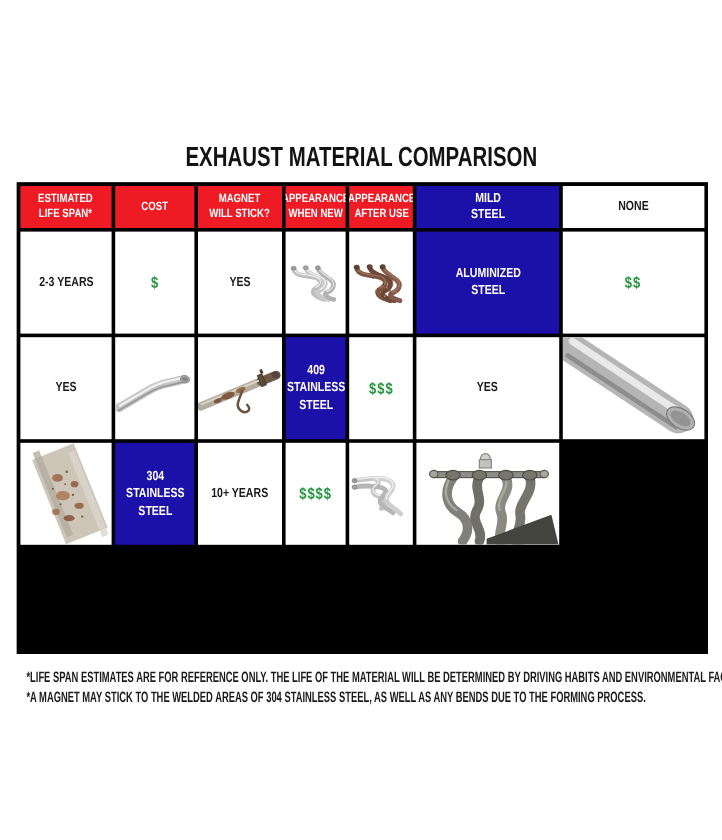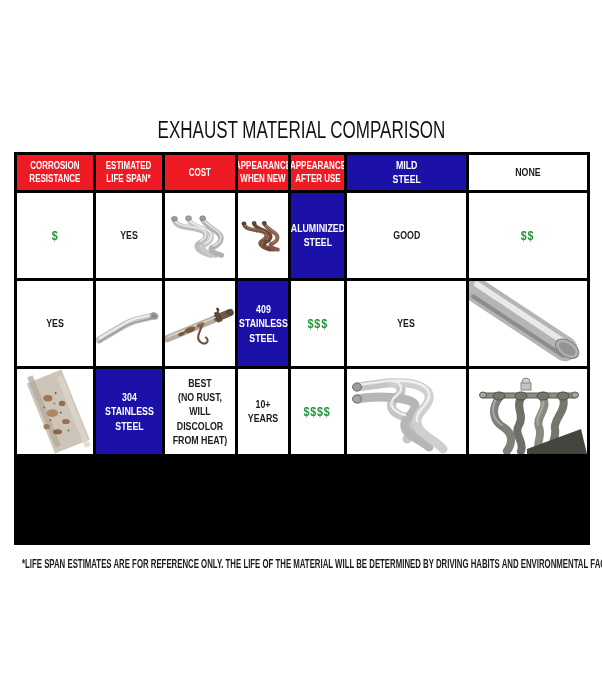--- a/index.html
+++ b/index.html
@@ -1,19 +1,19 @@
 <!DOCTYPE html>
 <html><head>
 <meta charset="utf-8">
 <style>
   html,body{margin:0;padding:0;}
   body{width:602px;height:700px;background:#ffffff;font-family:"Liberation Sans",sans-serif;overflow:hidden;}
   .page{position:relative;width:602px;height:700px;background:#fff;}
 
-  .title{margin-top:116px;text-align:center;font-weight:normal;font-size:23px;color:#131313;white-space:nowrap;}
+  .title{margin-top:116px;text-align:center;font-weight:bold;font-size:23px;color:#131313;white-space:nowrap;}
   .title .ct{transform:scaleX(0.74);}
 
   .ct{display:inline-block;transform:scaleX(0.80);transform-origin:center center;white-space:pre-line;text-align:center;line-height:1.3;}
 
   .tablewrap{margin:6px 0 0 14px;width:576px;box-sizing:border-box;border:3px solid #000;background:#000;
     display:grid;grid-template-columns:76px 66px 70px 50px 53px 119px 118px;grid-template-rows:35px 85px 85px 85px 85px;gap:3px;}
   .cell{display:flex;align-items:center;justify-content:center;overflow:hidden;}
   .th{background:#ee1b24;color:#ffffff;font-weight:bold;font-size:10px;}
   .mat{background:#1b10a8;color:#ffffff;font-weight:bold;font-size:11px;}
   .td{background:#ffffff;color:#1a1a1a;font-weight:bold;font-size:11px;}
@@ -40,45 +40,48 @@
   </defs>
 </svg>
 
 <div class="page">
 
   <div class="title"><span class="ct">EXHAUST MATERIAL COMPARISON</span></div>
 
   <div class="tablewrap">
 
     <div class="cell th">
-        <span class="ct">CORROSION
-RESISTANCE</span>
-      </div>
-    <div class="cell th">
         <span class="ct">ESTIMATED
 LIFE SPAN*</span>
       </div>
     <div class="cell th">
         <span class="ct">COST</span>
       </div>
     <div class="cell th">
+        <span class="ct">MAGNET
+WILL STICK?</span>
+      </div>
+    <div class="cell th">
         <span class="ct">APPEARANCE
 WHEN NEW</span>
       </div>
     <div class="cell th">
         <span class="ct">APPEARANCE
 AFTER USE</span>
       </div>
 
     <div class="cell mat">
         <span class="ct">MILD
 STEEL</span>
       </div>
     <div class="cell td">
         <span class="ct">NONE</span>
+      </div>
+    <div class="cell td">
+        <span class="ct">2-3 YEARS</span>
       </div>
     <div class="cell td cost">
         <span class="ct">$</span>
       </div>
     <div class="cell td">
         <span class="ct">YES</span>
       </div>
     <div class="cell imgcell">
       <svg viewBox="0 0 119 85">
         <g fill="none" stroke-linecap="round">
@@ -119,23 +122,20 @@
             <circle cx="76" cy="58" r="1.5"></circle>
             <circle cx="86" cy="70" r="1.2"></circle>
             <circle cx="44" cy="34" r="1.2"></circle>
         </g>
       </svg>
     </div>
 
     <div class="cell mat">
         <span class="ct">ALUMINIZED
 STEEL</span>
-      </div>
-    <div class="cell td">
-        <span class="ct">GOOD</span>
       </div>
     <div class="cell td cost">
         <span class="ct">$$</span>
       </div>
     <div class="cell td">
         <span class="ct">YES</span>
       </div>
     <div class="cell imgcell">
       <svg viewBox="0 0 119 85">
         <g fill="none" stroke-linecap="round">
@@ -209,26 +209,20 @@
         </g>
       </svg>
     </div>
 
     <div class="cell mat">
         <span class="ct">304
 STAINLESS
 STEEL</span>
       </div>
     <div class="cell td">
-        <span class="ct">BEST
-(NO RUST,
-WILL DISCOLOR
-FROM HEAT)</span>
-      </div>
-    <div class="cell td">
         <span class="ct">10+ YEARS</span>
       </div>
     <div class="cell td cost">
         <span class="ct">$$$$</span>
       </div>
     <div class="cell imgcell">
       <svg viewBox="0 0 119 85">
         <g fill="none" stroke-linecap="round">
           <path d="M10,18 L40,14 C54,12 58,22 50,28 C40,36 44,44 58,48 C70,52 70,62 60,70" stroke="#c6c6c6" stroke-width="9"></path>
           <path d="M10,30 C30,26 66,28 68,36 C70,44 56,48 58,58 C60,68 74,70 82,78" stroke="#b6b6b6" stroke-width="9"></path>
@@ -260,15 +254,16 @@
         <ellipse cx="74" cy="27" rx="6" ry="4" fill="#76766e" stroke="#4e4e46"></ellipse>
         <ellipse cx="94" cy="27" rx="6" ry="4" fill="#76766e" stroke="#4e4e46"></ellipse>
         <path d="M58,80 L112,60 L118,85 L58,85 Z" fill="#45453f"></path>
       </svg>
     </div>
 
   </div>
 
   <div class="footnotes">
     <div class="fnline"><span class="ct">*LIFE SPAN ESTIMATES ARE FOR REFERENCE ONLY. THE LIFE OF THE MATERIAL WILL BE DETERMINED BY DRIVING HABITS AND ENVIRONMENTAL FACTORS.</span></div>
+    <div class="fnline"><span class="ct">*A MAGNET MAY STICK TO THE WELDED AREAS OF 304 STAINLESS STEEL, AS WELL AS ANY BENDS DUE TO THE FORMING PROCESS.</span></div>
   </div>
 
 </div>
 
 </body></html>

